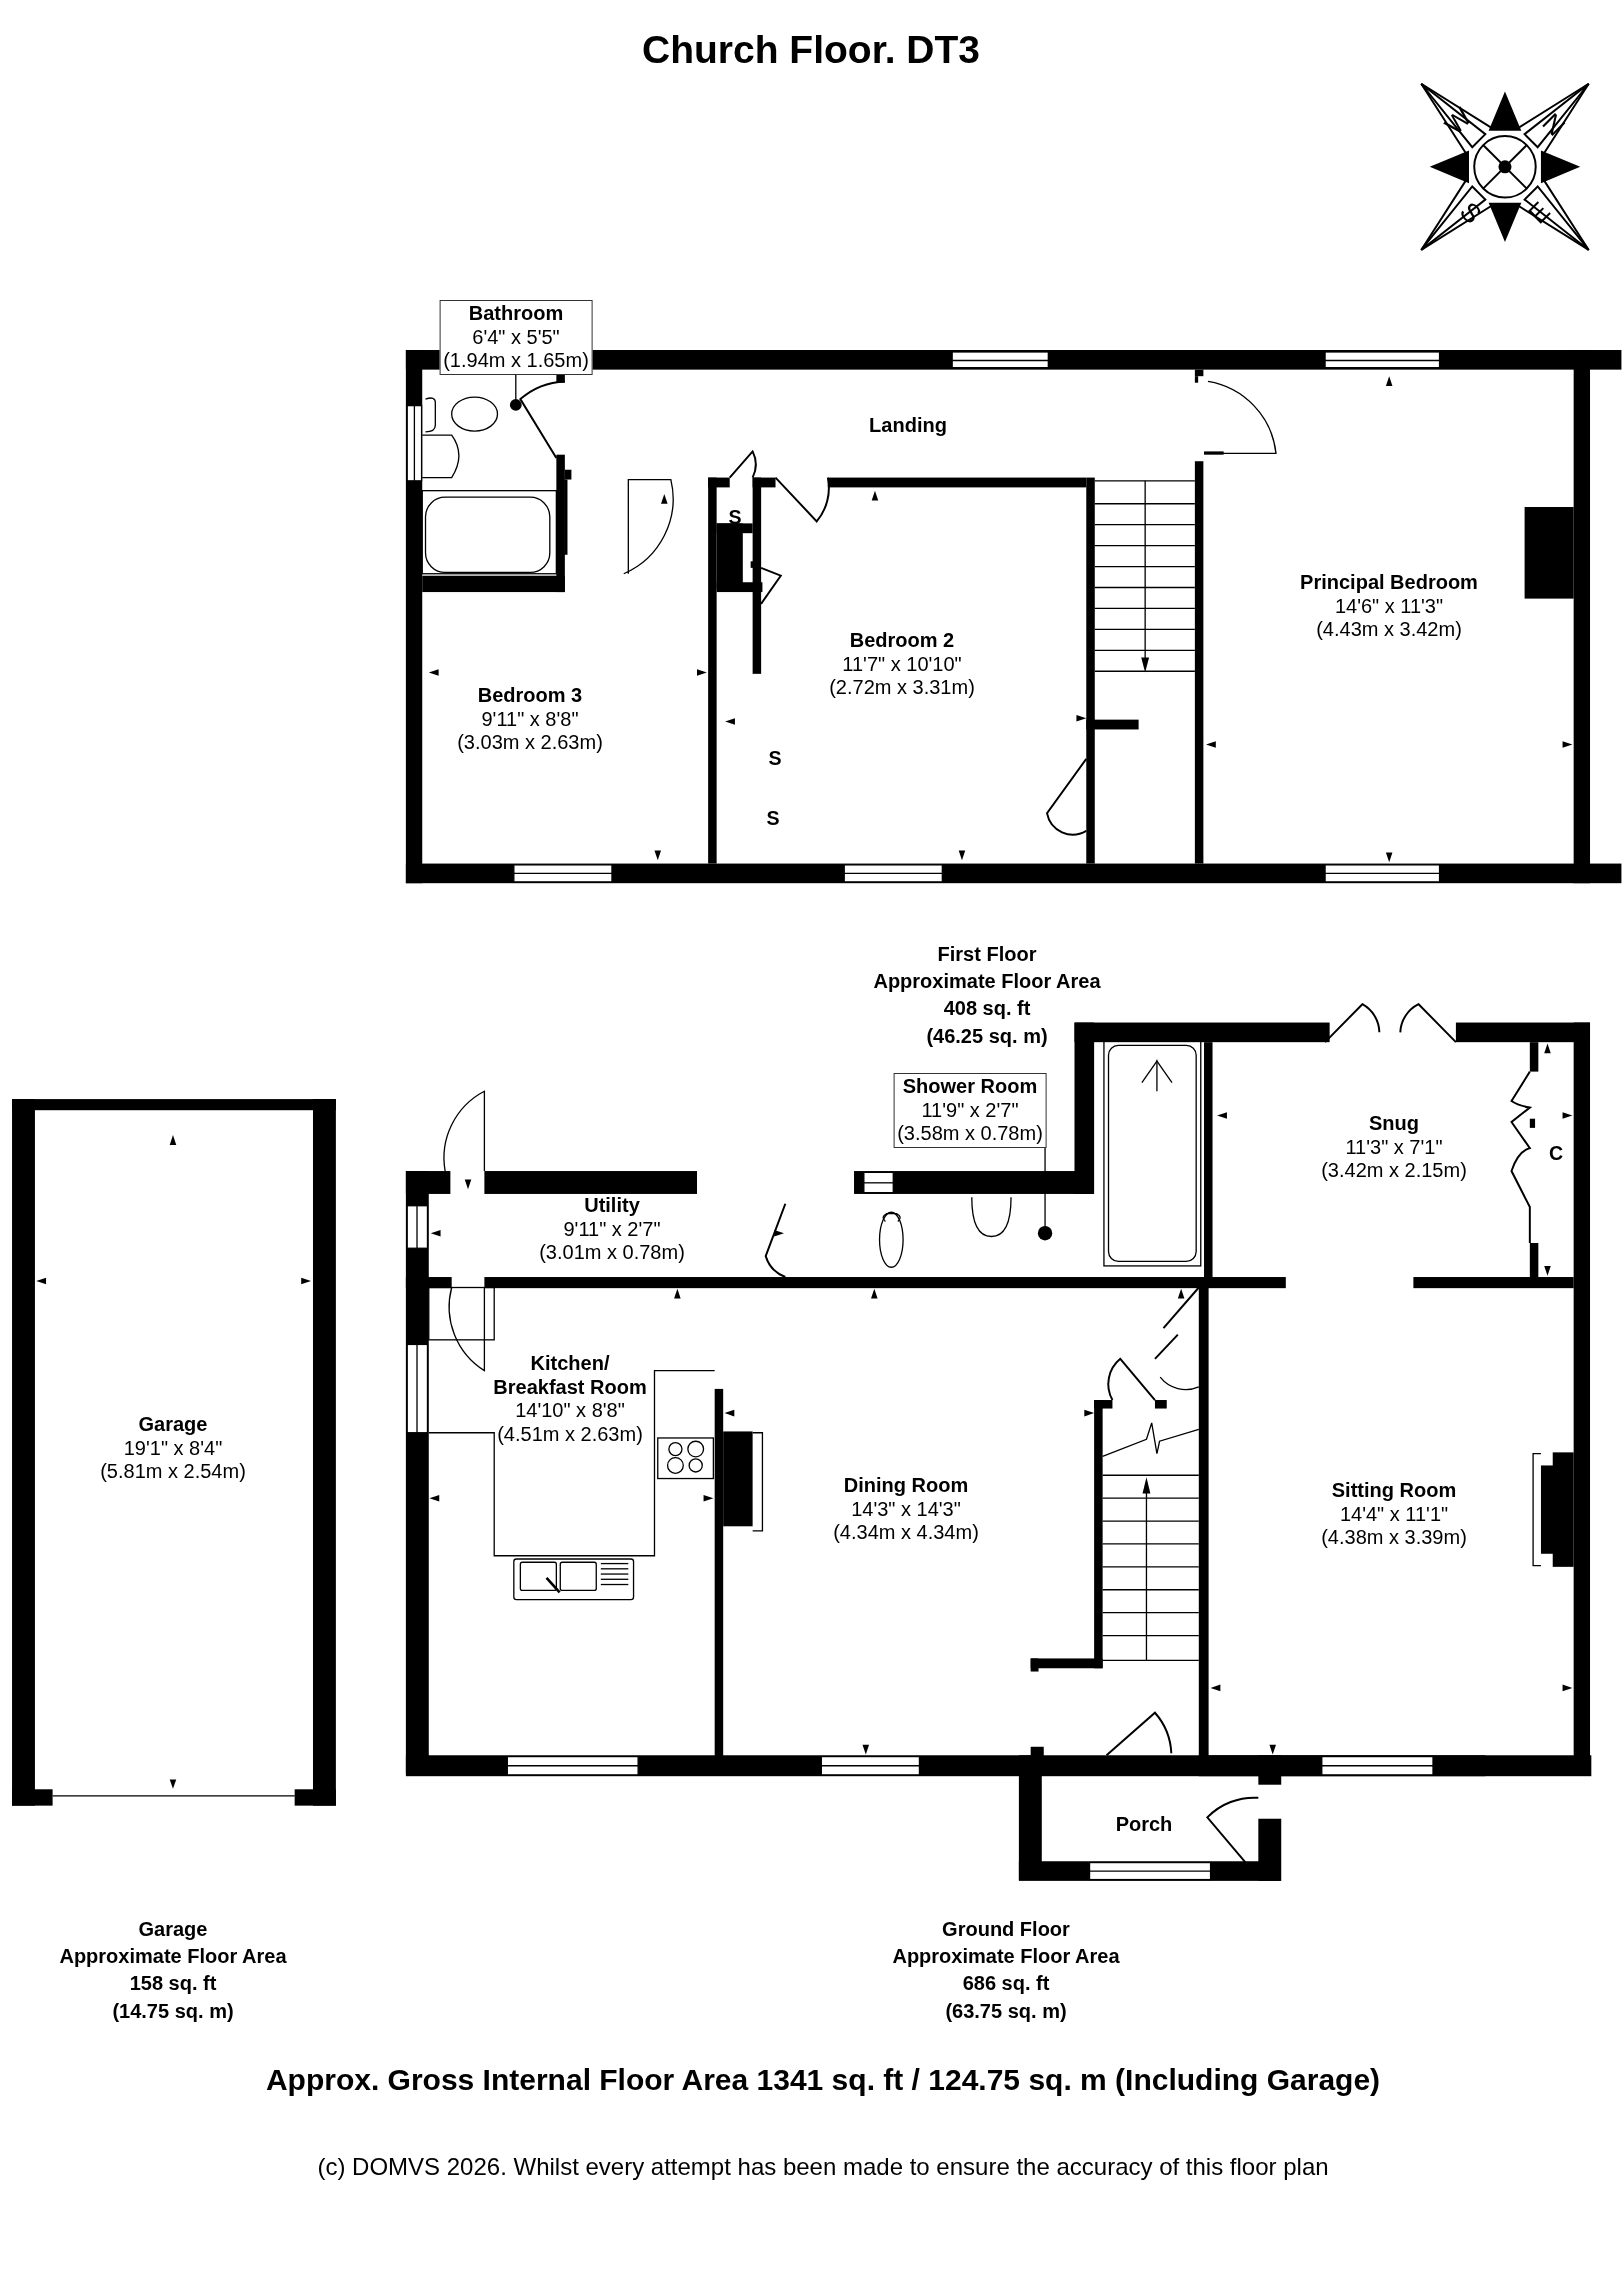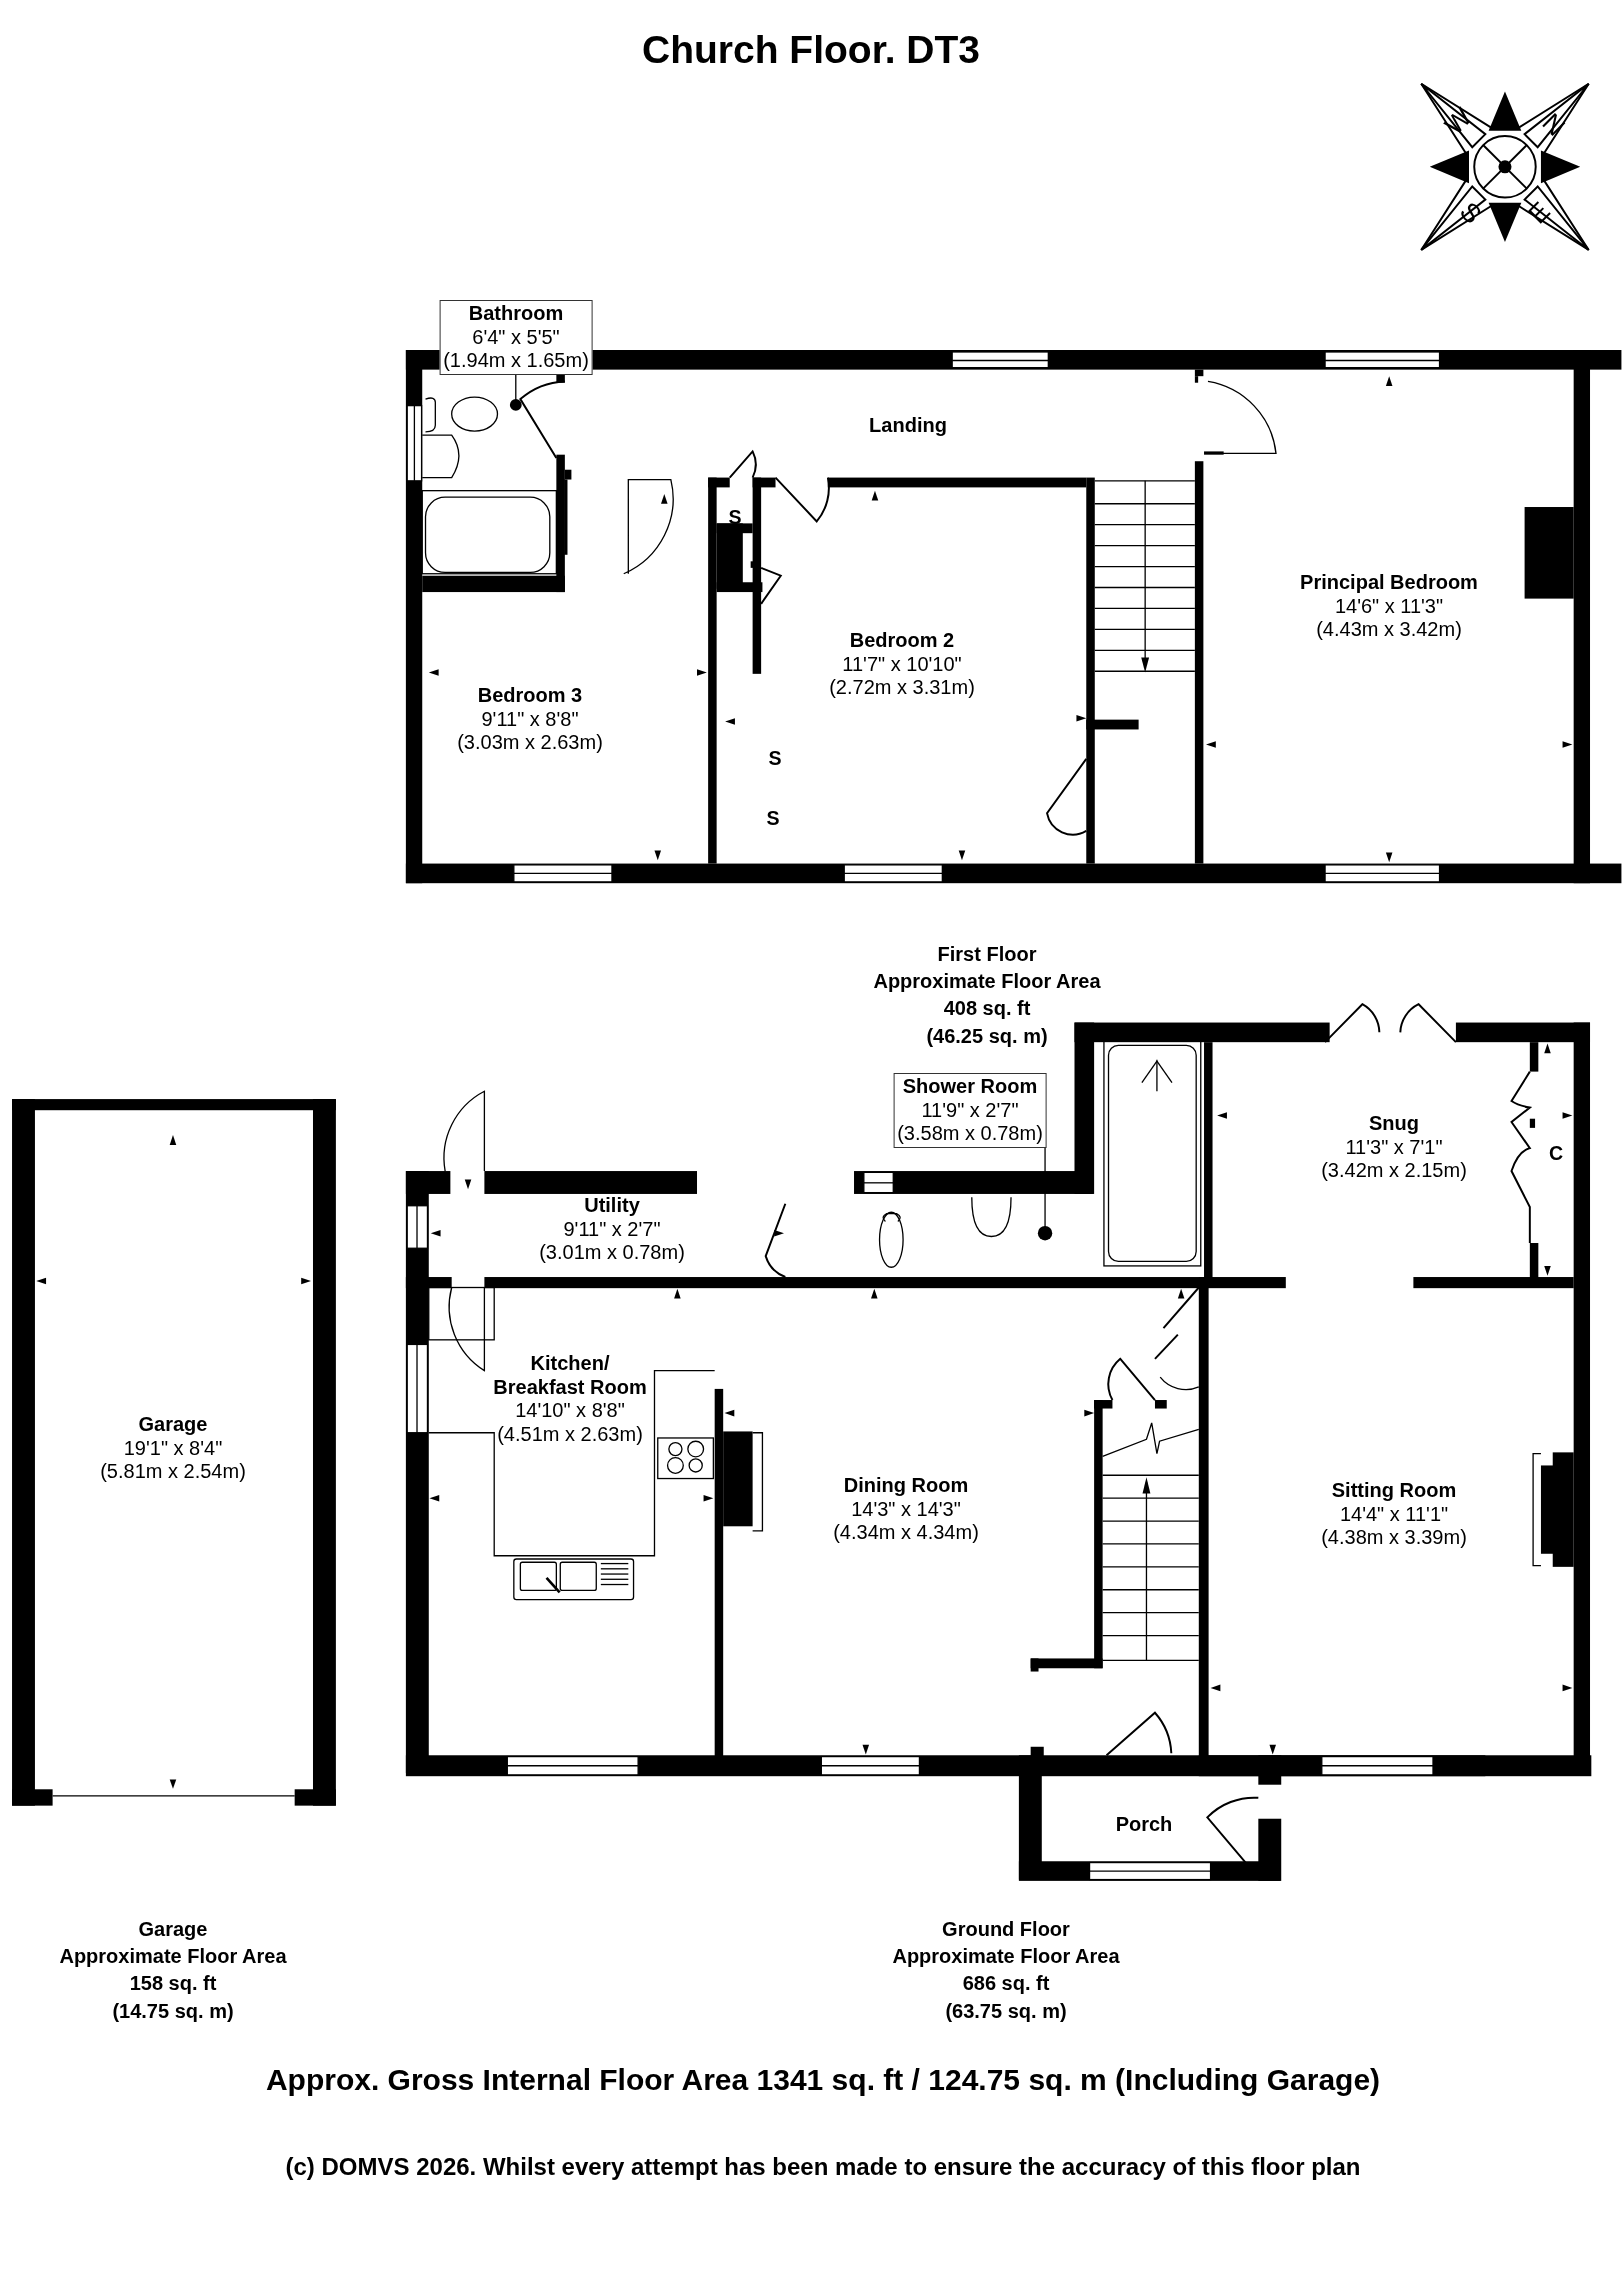--- a/index.html
+++ b/index.html
@@ -9,21 +9,21 @@
   .lbl .nm { font-weight: bold; display: block; }
   .lbl .dm { display: block; }
   .title { position: absolute; left: 811px; top: 27.5px; transform: translateX(-50%); font-size: 39px; font-weight: bold; white-space: nowrap; }
   .rm { font-size: 20px; }
   .rm .nm { font-size: 20px; }
   .boxed { border: 1.3px solid #333; background: #fff; padding: 1.3px 2.6px; }
   .area { position: absolute; text-align: center; font-weight: bold; font-size: 20px; line-height: 1.36; transform: translateX(-50%); white-space: nowrap; }
   .area span { display: block; }
   .gross { position: absolute; left: 823px; top: 2063px; transform: translateX(-50%); font-size: 30px; font-weight: bold; white-space: nowrap; }
   .foot { position: absolute; left: 823px; top: 2152px; transform: translateX(-50%); font-size: 24px; text-align: center; line-height: 1.28; white-space: nowrap; }
-  .foot span { display: block; font-weight: bold; }
+  .foot span { display: block; }
   .s-lbl { position: absolute; font-weight: bold; font-size: 19.6px; transform: translate(-50%, -50%); }
   .compass-letter { font-family: "Liberation Sans", sans-serif; font-size: 40px; }
 </style>
 </head>
 <body>
 
 <svg class="plan" viewBox="0 0 2480 3508" xmlns="http://www.w3.org/2000/svg">
   <defs>
     <marker id="tri" viewBox="0 0 10 10" refX="5" refY="5" markerWidth="6" markerHeight="6" orient="auto"></marker>
   </defs>

